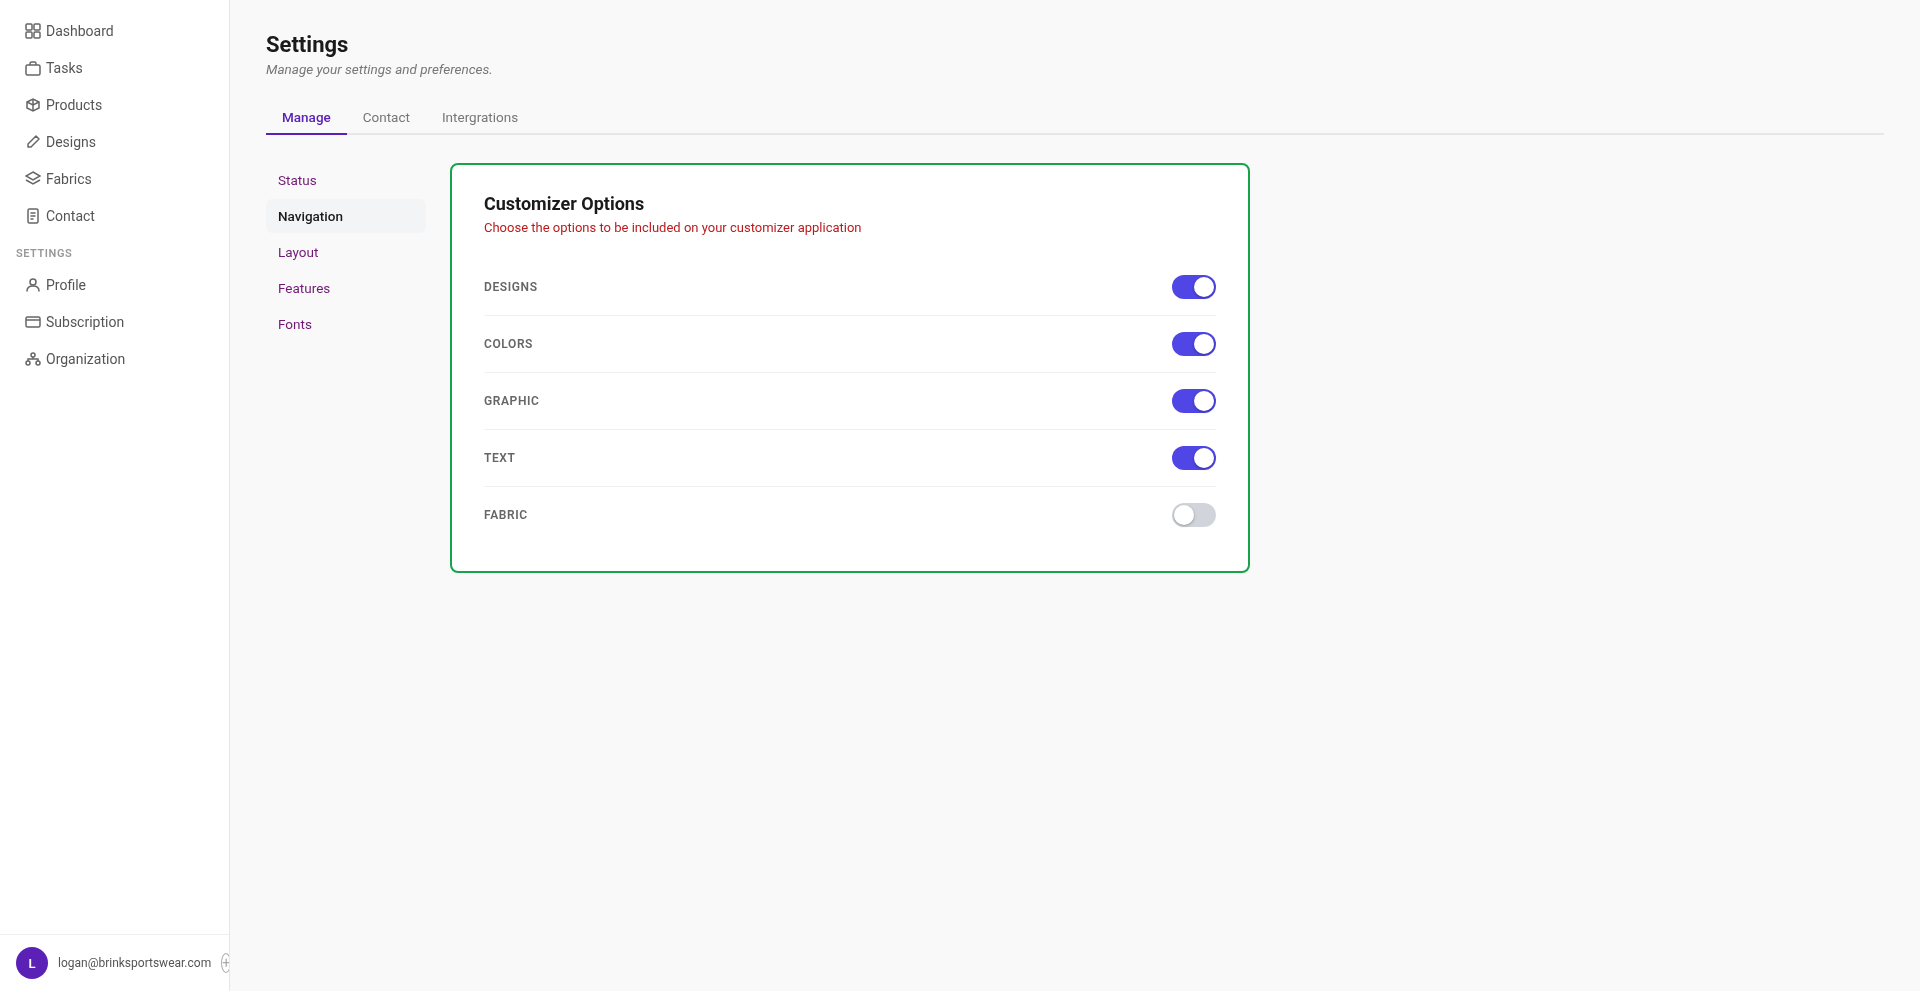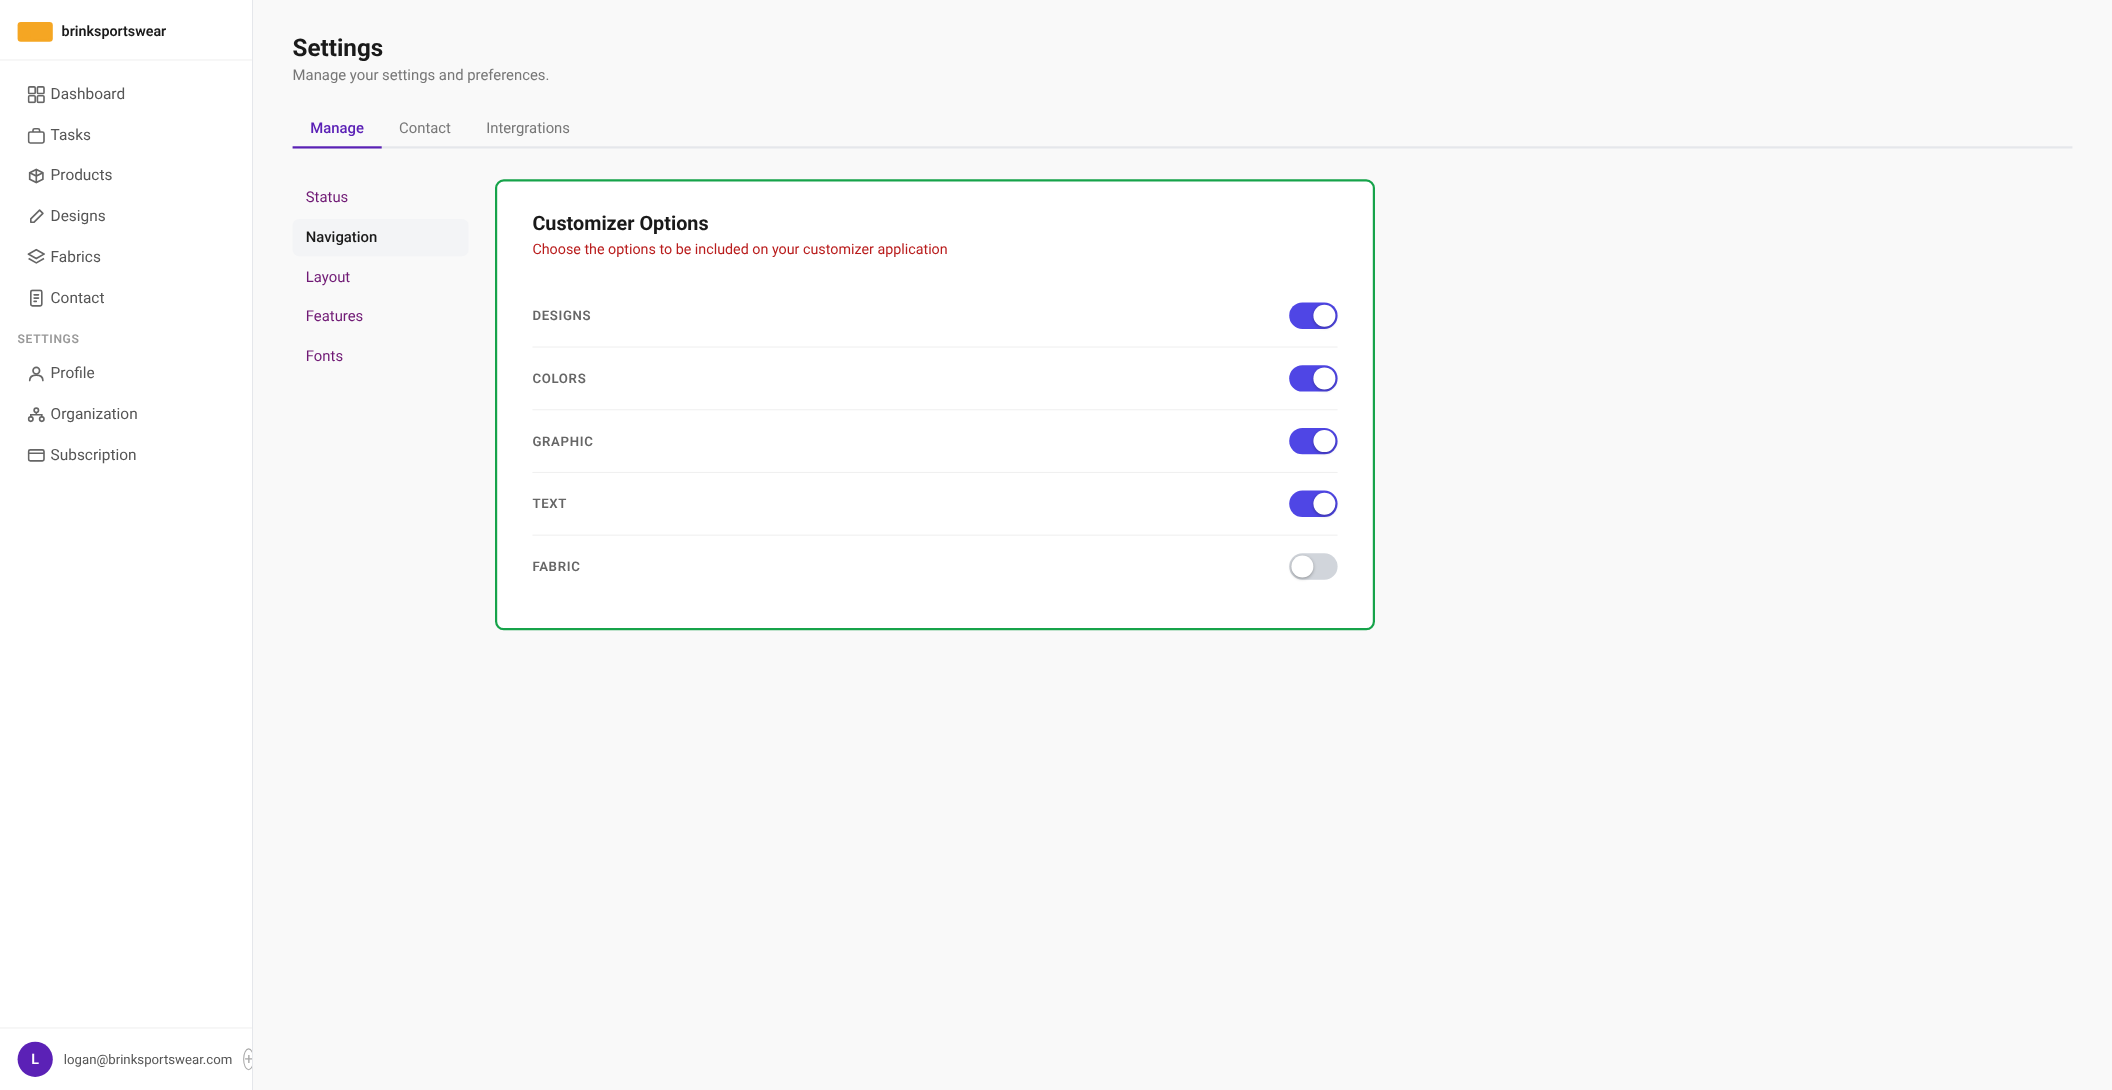--- a/index.html
+++ b/index.html
@@ -123,20 +123,21 @@
     .page-title {
       font-size: 22px;
       font-weight: 700;
       color: #1a1a1a;
       margin-bottom: 4px;
     }
     .page-subtitle {
       font-size: 13.5px;
       color: #777;
       margin-bottom: 24px;
+      font-style: italic;
     }
 
     
     .tabs {
       display: flex;
       gap: 0;
       border-bottom: 2px solid #e5e7eb;
       margin-bottom: 28px;
     }
     .tab {
@@ -242,29 +243,20 @@
     .toggle-track.on .toggle-thumb { left: 22px; }
     .toggle-track.off .toggle-thumb { left: 2px; }
 
     
     svg { display: block; }
   </style>
 </head>
 <body>
 
 <div class="sidebar">
-  <div class="sidebar-brand">
-    <div class="brand-logo">
-      <svg width="24" height="14" viewBox="0 0 24 14" fill="none">
-        <rect x="0" y="2" width="8" height="10" rx="1" fill="#f5a623"></rect>
-        <rect x="10" y="0" width="14" height="14" rx="1" fill="#f5a623" opacity="0.7"></rect>
-      </svg>
-    </div>
-    <span class="brand-name">brinksportswear</span>
-  </div>
 
   <nav class="sidebar-nav">
 
     <div class="nav-item">
       <span class="nav-icon">
         <svg width="16" height="16" viewBox="0 0 16 16" fill="none">
           <rect x="1" y="1" width="6" height="6" rx="1" stroke="#666" stroke-width="1.5"></rect>
           <rect x="9" y="1" width="6" height="6" rx="1" stroke="#666" stroke-width="1.5"></rect>
           <rect x="1" y="9" width="6" height="6" rx="1" stroke="#666" stroke-width="1.5"></rect>
           <rect x="9" y="9" width="6" height="6" rx="1" stroke="#666" stroke-width="1.5"></rect>
@@ -331,37 +323,37 @@
           <circle cx="8" cy="5" r="3" stroke="#666" stroke-width="1.5"></circle>
           <path d="M2 14c0-3.314 2.686-5 6-5s6 1.686 6 5" stroke="#666" stroke-width="1.5" stroke-linecap="round"></path>
         </svg>
       </span>
       <span>Profile</span>
     </div>
 
     <div class="nav-item">
       <span class="nav-icon">
         <svg width="16" height="16" viewBox="0 0 16 16" fill="none">
+          <rect x="1" y="3" width="14" height="10" rx="1.5" stroke="#666" stroke-width="1.5"></rect>
+          <path d="M1 6h14" stroke="#666" stroke-width="1.5"></path>
+        </svg>
+      </span>
+      <span>Subscription</span>
+    </div>
+
+    <div class="nav-item">
+      <span class="nav-icon">
+        <svg width="16" height="16" viewBox="0 0 16 16" fill="none">
           <circle cx="8" cy="4" r="2" stroke="#666" stroke-width="1.5"></circle>
           <circle cx="3" cy="12" r="2" stroke="#666" stroke-width="1.5"></circle>
           <circle cx="13" cy="12" r="2" stroke="#666" stroke-width="1.5"></circle>
           <path d="M8 6v2M8 8H3v2M8 8h5v2" stroke="#666" stroke-width="1.5"></path>
         </svg>
       </span>
       <span>Organization</span>
-    </div>
-
-    <div class="nav-item">
-      <span class="nav-icon">
-        <svg width="16" height="16" viewBox="0 0 16 16" fill="none">
-          <rect x="1" y="3" width="14" height="10" rx="1.5" stroke="#666" stroke-width="1.5"></rect>
-          <path d="M1 6h14" stroke="#666" stroke-width="1.5"></path>
-        </svg>
-      </span>
-      <span>Subscription</span>
     </div>
   </nav>
 
   <div class="sidebar-footer">
     <div class="avatar">L</div>
     <span class="footer-email">logan@brinksportswear.com</span>
     <div class="footer-add-btn">+</div>
   </div>
 </div>
 

